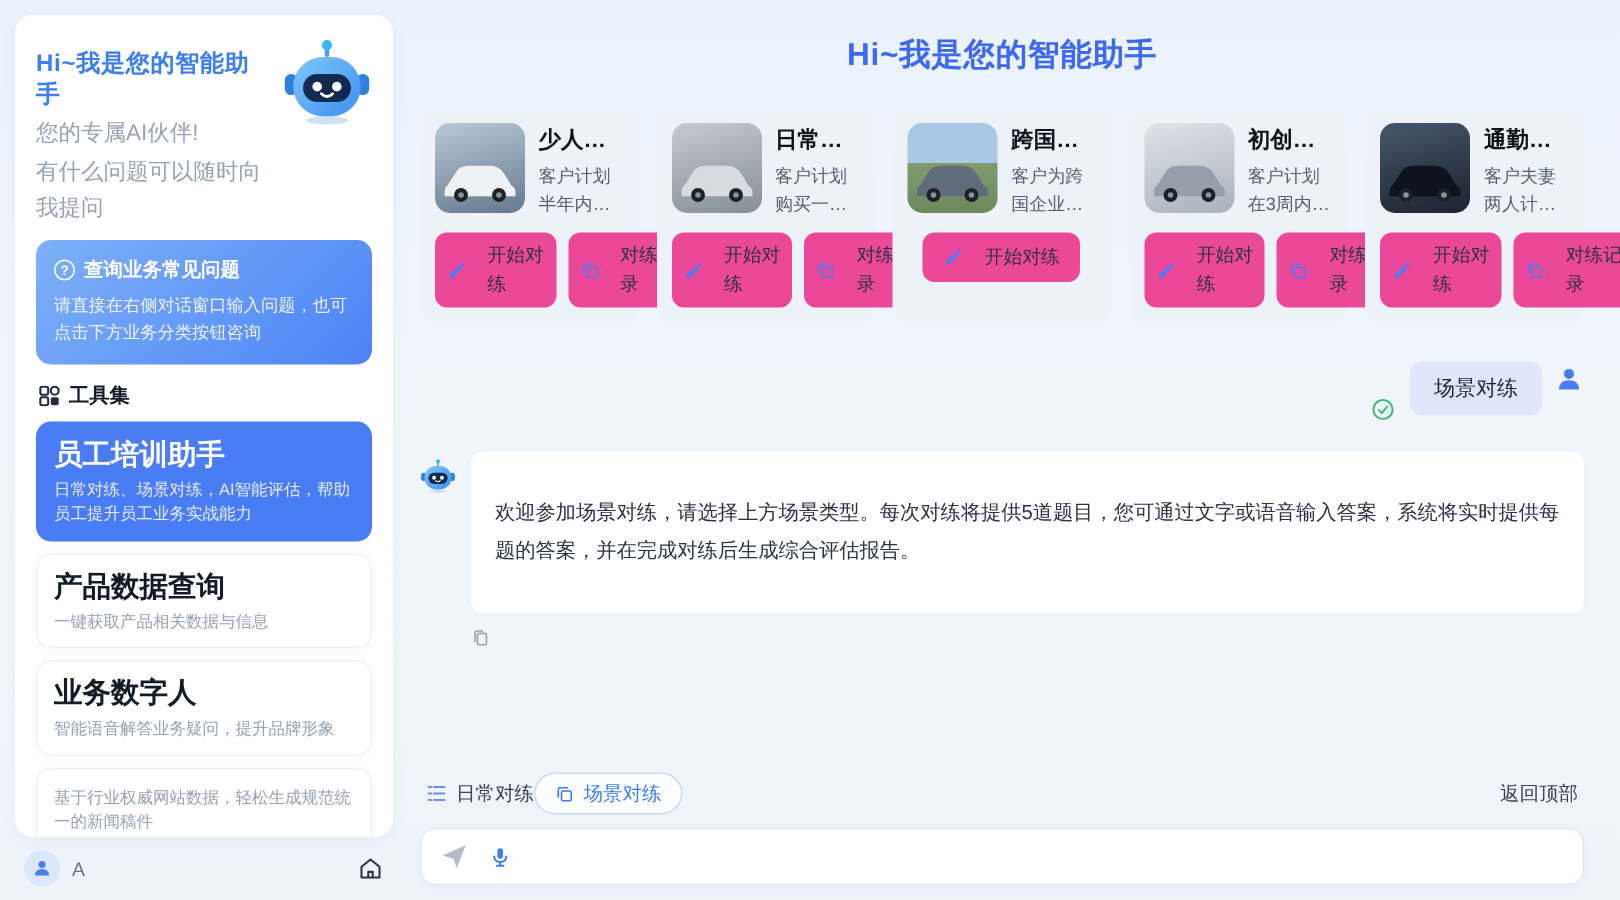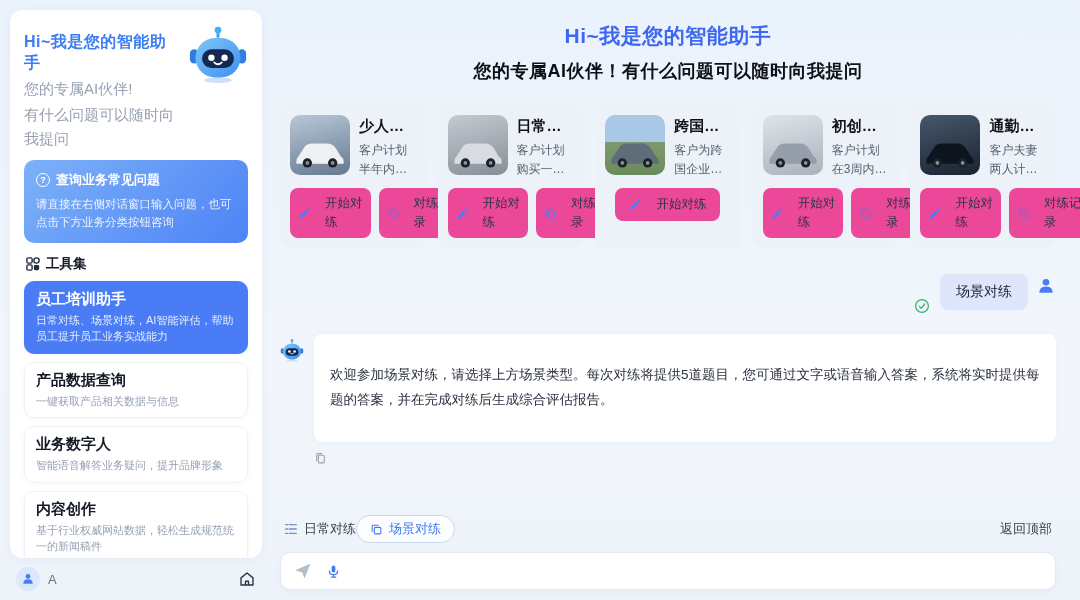--- a/index.html
+++ b/index.html
@@ -37,21 +37,21 @@
   .faq-desc { font-size:11.5px; line-height:1.6; color:rgba(255,255,255,.88); margin-top:6px; }
 
   .tools-header { display:flex; align-items:center; gap:6px; margin:12px 2px 8px;
     font-size:13.5px; font-weight:bold; color:#141a26; }
   .tool-item {
     background:#fff; border:1px solid #edf1f8; border-radius:10px;
     padding:8px 11px; margin-bottom:8px; cursor:pointer;
     box-shadow:0 1px 4px rgba(120,140,180,.06);
   }
   .tool-item.selected { background:#4a7df5; border-color:#4a7df5; }
-  .tool-name { font-size:15px; font-weight:bold; color:#141a26; }
+  .tool-name { font-size:19px; font-weight:bold; color:#141a26; }
   .tool-desc { font-size:11px; line-height:1.5; color:#97a1b4; margin-top:3px; }
   .tool-item.selected .tool-name { color:#fff; }
   .tool-item.selected .tool-desc { color:rgba(255,255,255,.85); }
 
   .sb-bottom { height:36px; display:flex; align-items:center; gap:8px; padding:6px 6px 0; }
   .avatar-mini { width:24px; height:24px; border-radius:50%; background:#dbe7fd;
     display:flex; align-items:center; justify-content:center; cursor:pointer; }
   .user-initial { font-size:13px; color:#6a7386; }
   .sb-bottom .spacer { flex:1; }
   .home-btn { cursor:pointer; display:flex; }
@@ -188,21 +188,20 @@
       </div>
       <div class="tool-item">
         <div class="tool-name">产品数据查询</div>
         <div class="tool-desc">一键获取产品相关数据与信息</div>
       </div>
       <div class="tool-item">
         <div class="tool-name">业务数字人</div>
         <div class="tool-desc">智能语音解答业务疑问，提升品牌形象</div>
       </div>
       <div class="tool-item">
-        <div class="tool-name">内容创作</div>
         <div class="tool-desc">基于行业权威网站数据，轻松生成规范统一的新闻稿件</div>
       </div>
       <div class="tool-item" style="margin-bottom:0">
         <div class="tool-name">场景对练</div>
 
       </div>
     </div>
 
     <div class="sb-bottom">
       <span class="avatar-mini">
@@ -216,21 +215,20 @@
         <svg width="18" height="18" viewBox="0 0 24 24" fill="none" stroke="#2a3140" stroke-width="1.8" stroke-linejoin="round">
           <path d="M4 10.5 L12 4 L20 10.5 V20 H4 Z"></path>
             <path d="M10 20 v-5 h4 v5"></path>
         </svg>
       </span>
     </div>
   </div>
 
   <div class="main">
     <div class="main-title">Hi~我是您的智能助手</div>
-    <div class="main-subtitle">您的专属AI伙伴！有什么问题可以随时向我提问</div>
 
     <div class="cards-row">
 
       <div class="scene-card">
         <div class="sc-top">
           <div class="thumb thumb-1">
               <svg>
                 <use href="#car"></use>
               </svg>
             </div>

